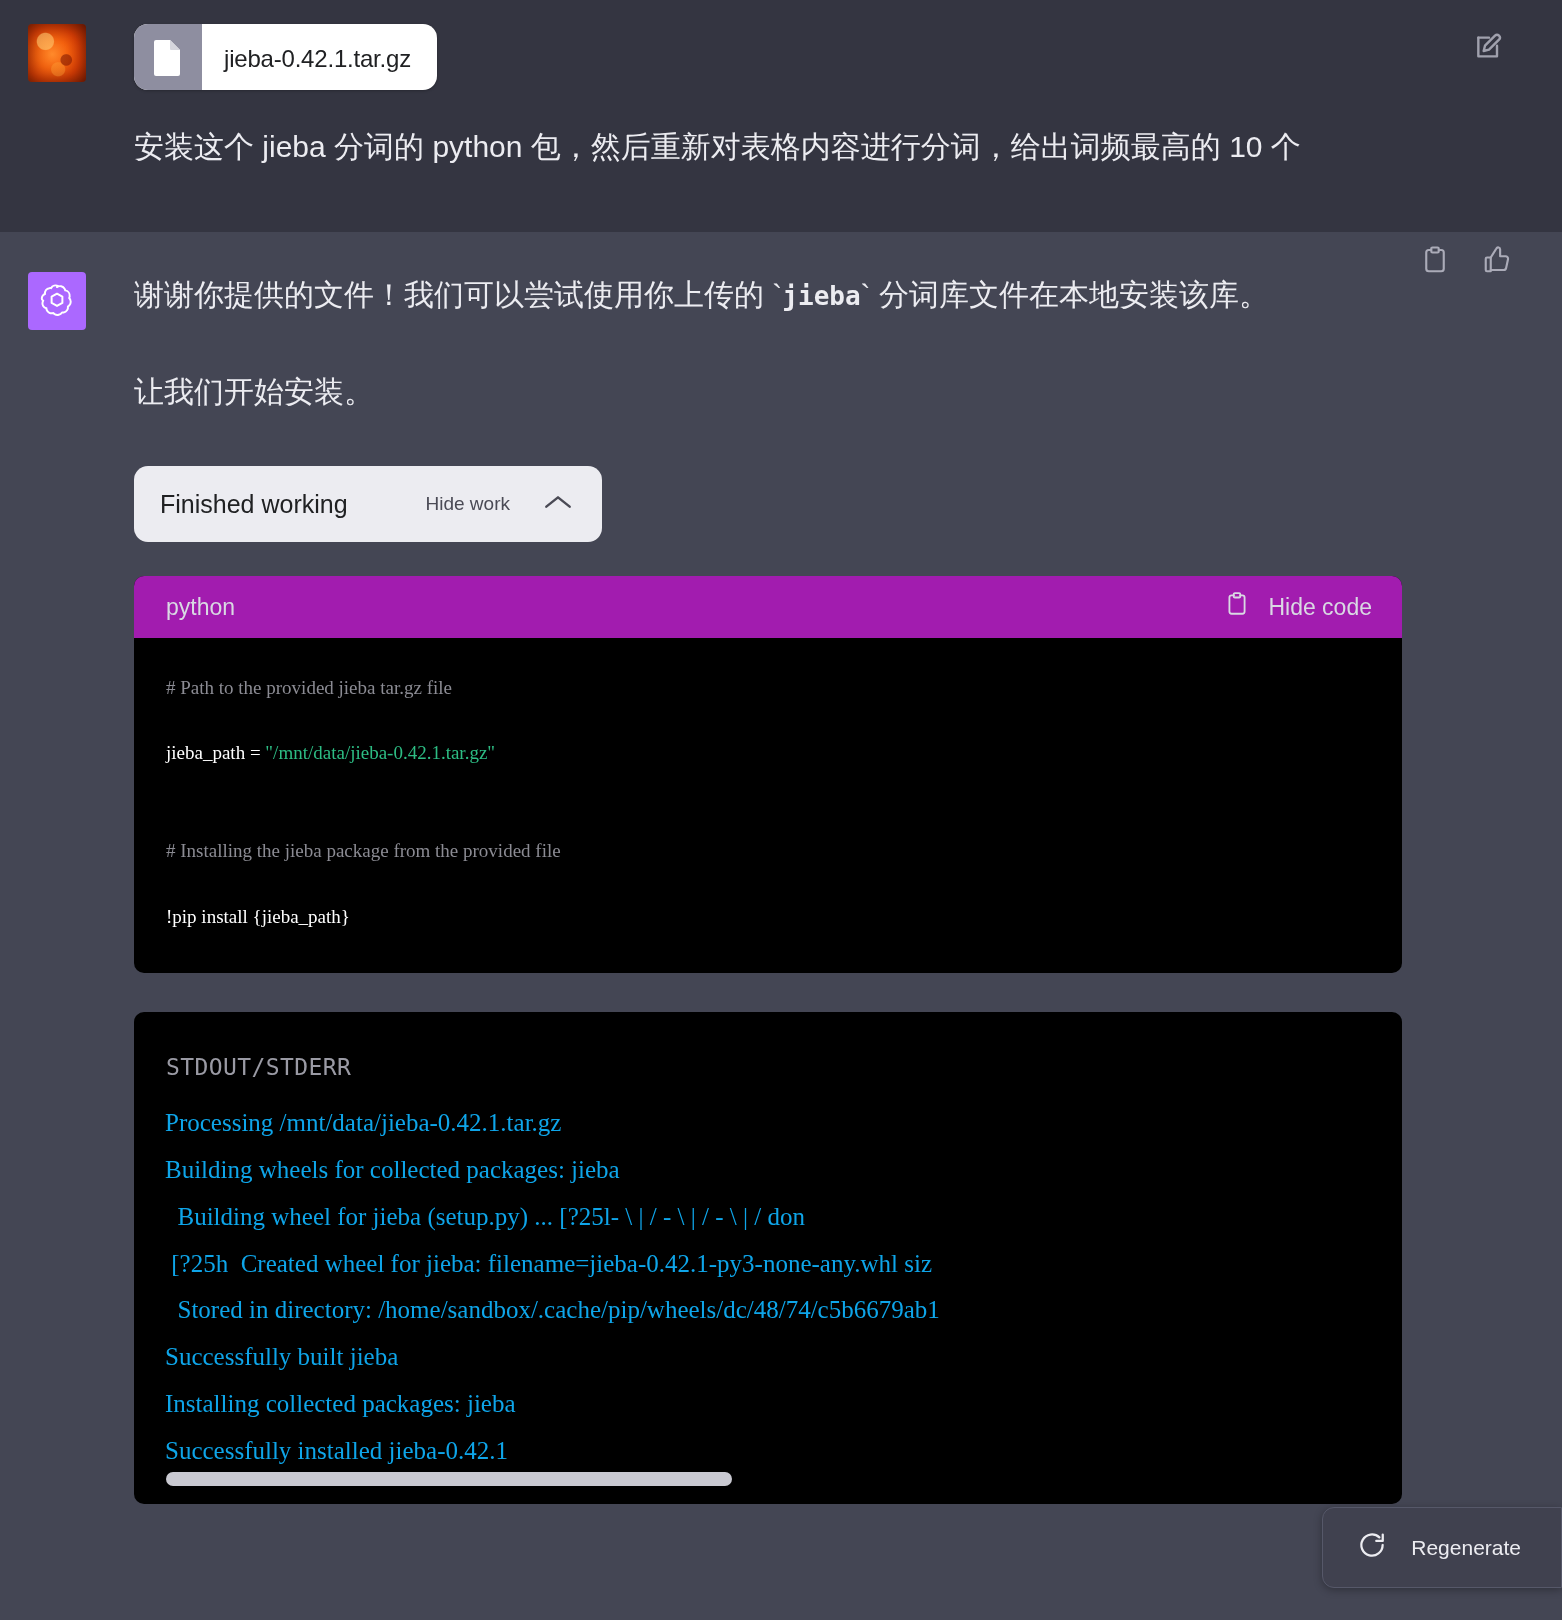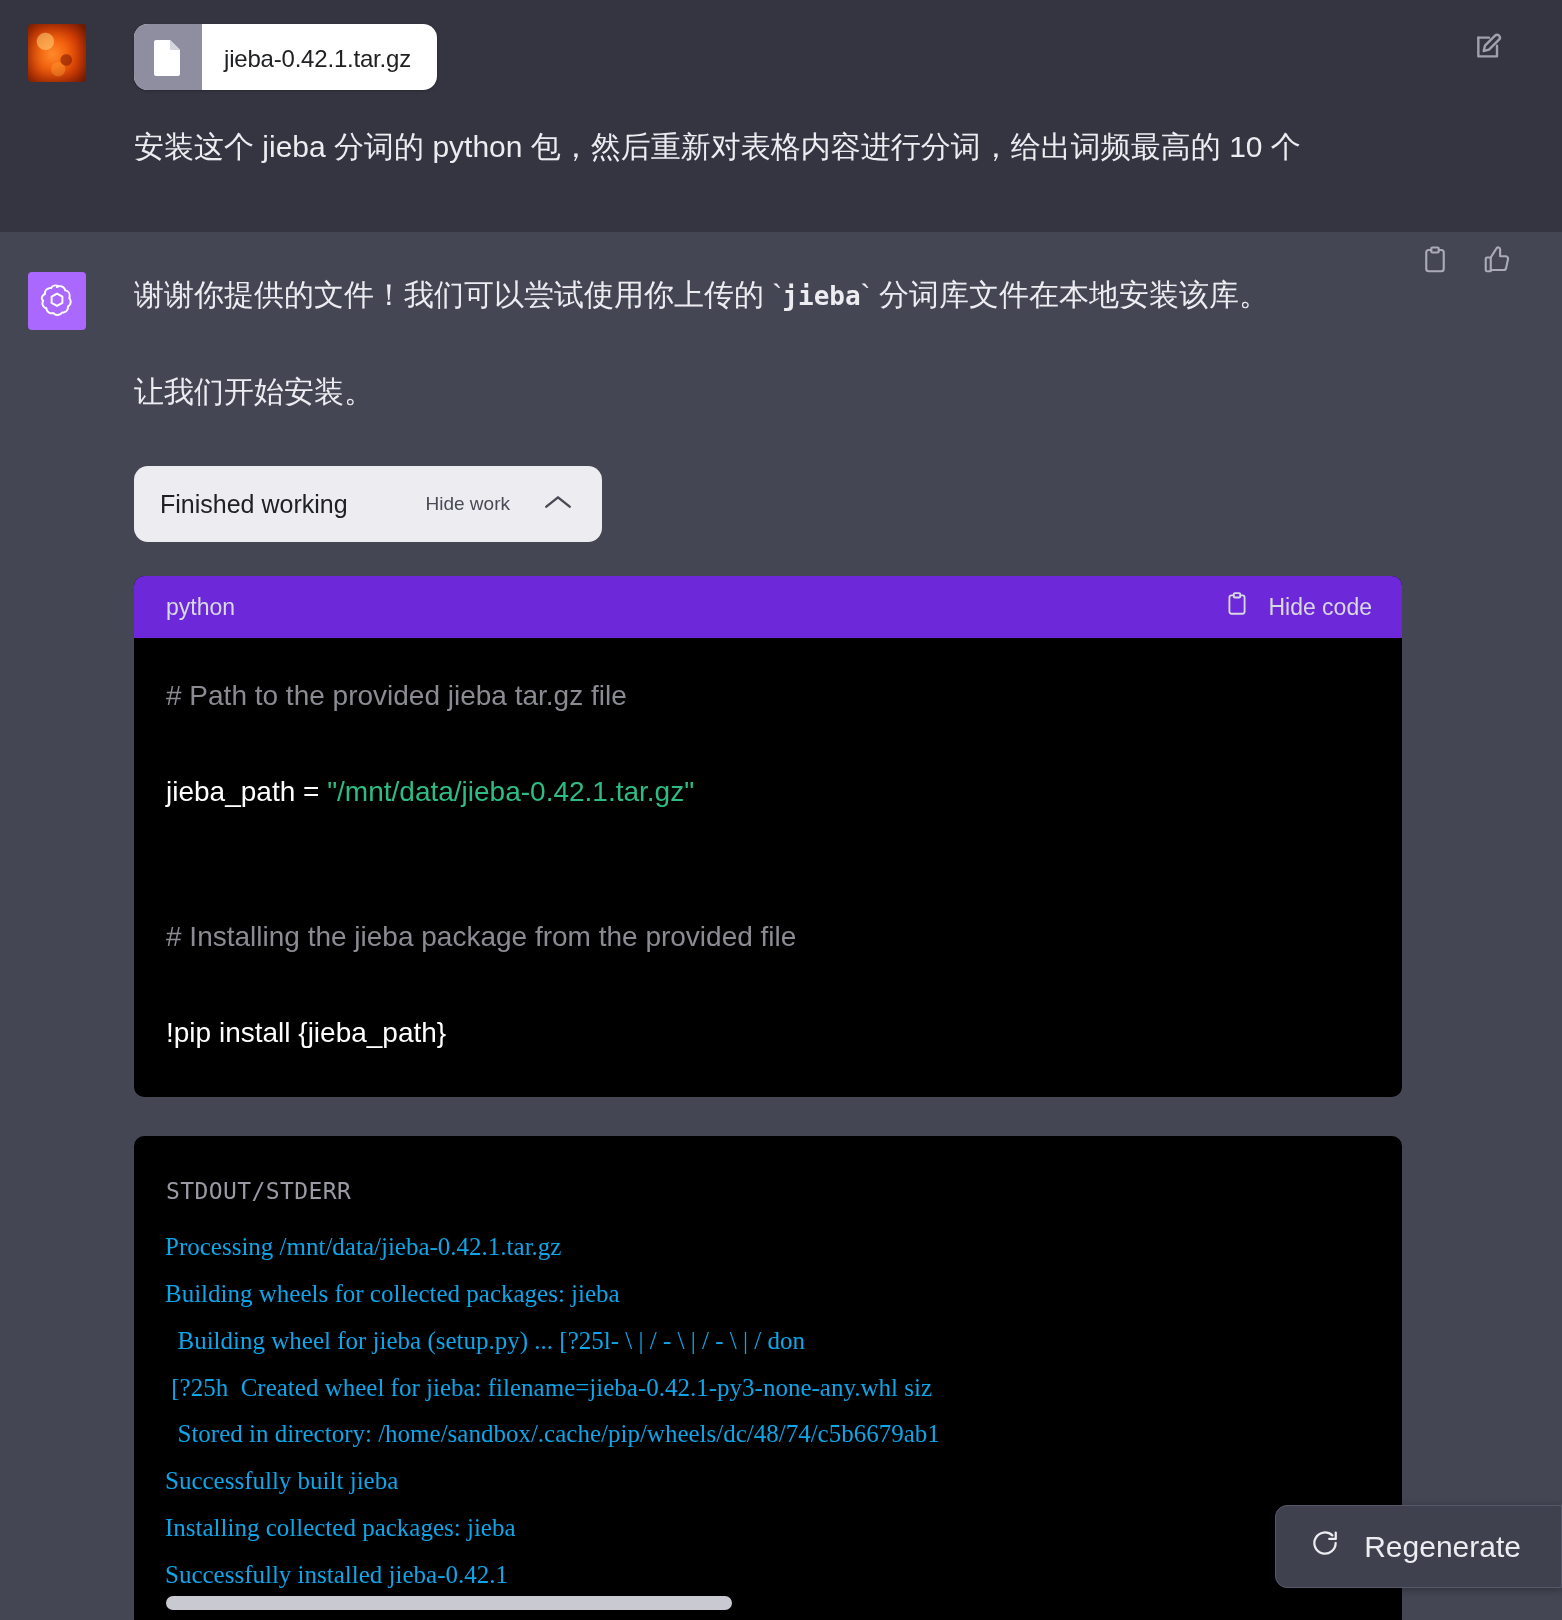--- a/index.html
+++ b/index.html
@@ -142,35 +142,35 @@
 
   
   .code-card {
     margin-top: 34px;
     width: 1268px;
     border-radius: 10px;
     overflow: hidden;
     background: #000000;
   }
   .code-head {
-    background: #6d28d9;
+    background: #a21caf;
     height: 62px;
     display: flex; align-items: center;
     padding: 0 30px 0 32px;
     justify-content: space-between;
   }
   .code-lang { font-size: 23px; color: #d9d9e3; }
   .copy-code {
     display: flex; align-items: center; gap: 18px;
     font-size: 23px; color: #d9d9e3;
   }
   .code-body {
     padding: 34px 32px 40px 32px;
-    font-family: Liberation Sans, sans-serif;
-    font-size: 28px;
+    font-family: Liberation Serif, serif;
+    font-size: 19px;
     line-height: 1.72;
     color: #ffffff;
     white-space: pre;
     overflow: hidden;
     border-radius: 23px;
   }
   .tok-comment { color: #8b8b93; }
   .tok-string  { color: #2dbd84; }
   .tok-plain   { color: #ffffff; }
 
@@ -225,21 +225,21 @@
   .regen {
     position: absolute;
     right: 0px;
     bottom: 32px;
     display: flex; align-items: center; gap: 24px;
     background: #40414f;
     border: 1px solid #565869;
     border-top-left-radius: 12px;
     border-bottom-left-radius: 12px;
     padding: 22px 40px 22px 34px;
-    font-size: 30px;
+    font-size: 21px;
     color: #ececf1;
     box-shadow: 0 2px 8px rgba(0,0,0,.3);
   }
 </style>
 </head>
 <body>
 
 <div class="page">
 
   <section class="user-turn">

